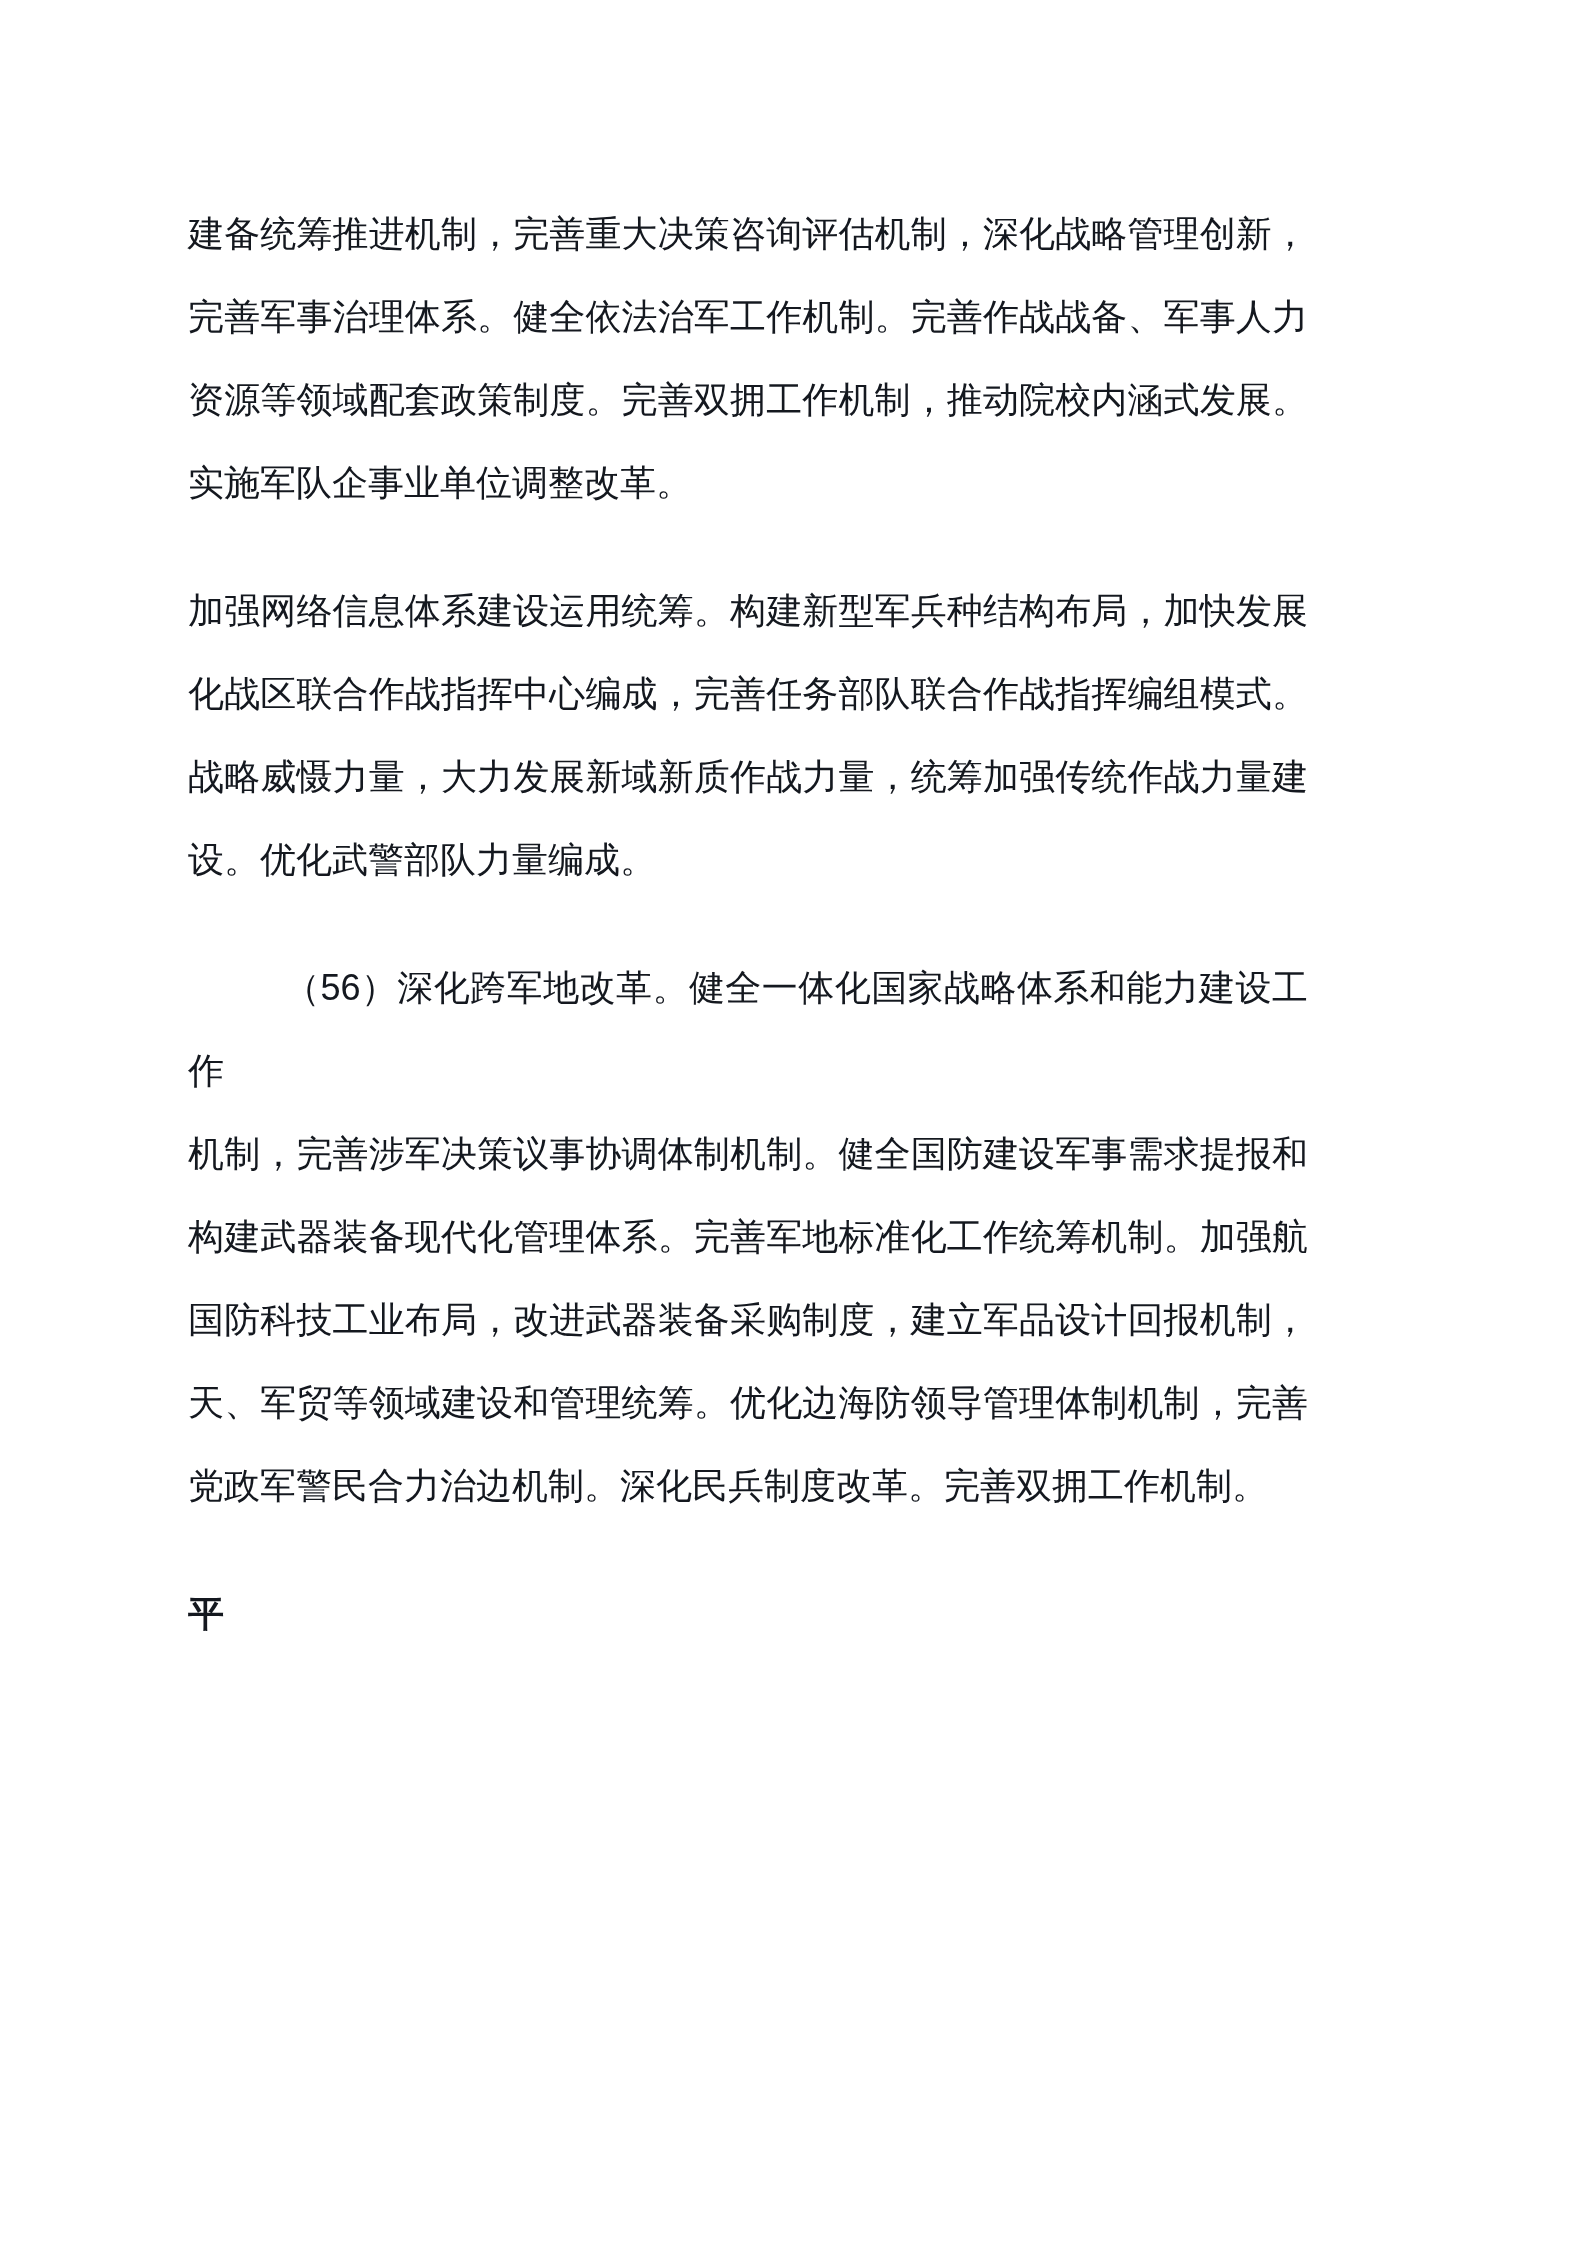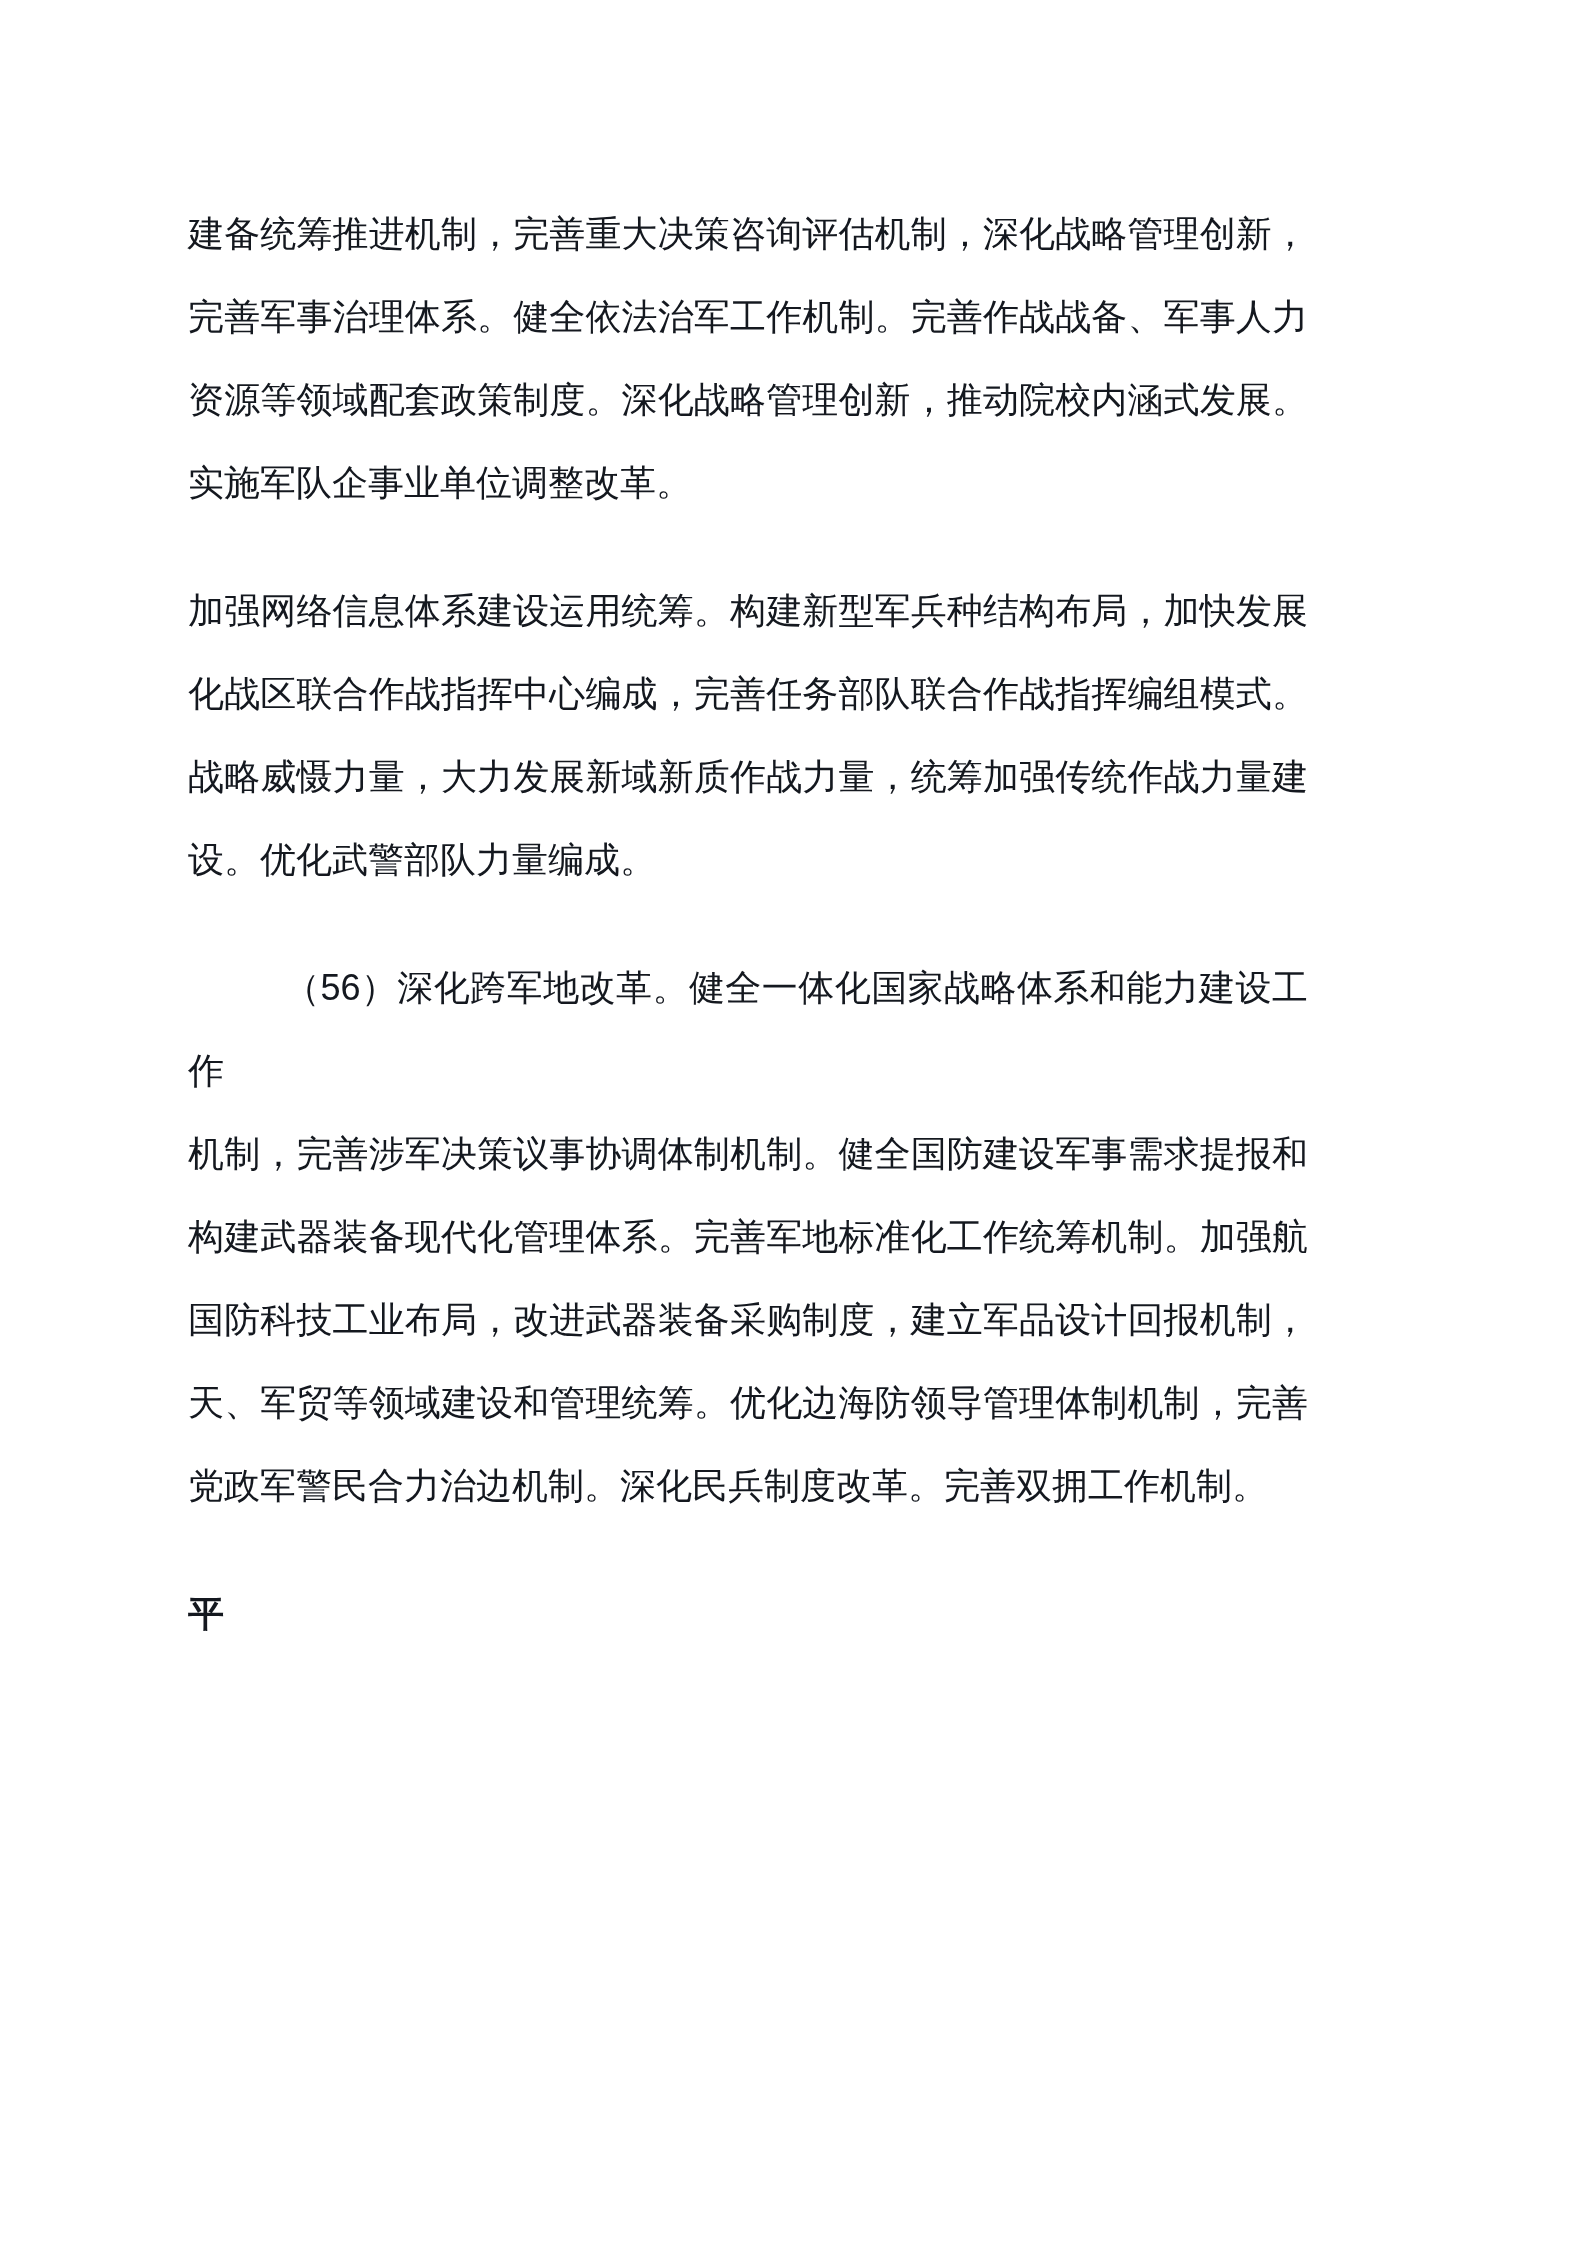--- a/index.html
+++ b/index.html
@@ -63,21 +63,21 @@
   }
 </style>
 </head>
 <body>
 
 <div class="page">
   <div class="doc-body">
       <div class="para body">
         <div class="line">建备统筹推进机制，完善重大决策咨询评估机制，深化战略管理创新，</div>
         <div class="line">完善军事治理体系。健全依法治军工作机制。完善作战战备、军事人力</div>
-        <div class="line">资源等领域配套政策制度。深化战略管理创新，推动院校内涵式发展。</div>
+        <div class="line">资源等领域配套政策制度。完善双拥工作机制，推动院校内涵式发展。</div>
         <div class="line para-last">实施军队企事业单位调整改革。</div>
       </div>
       <div class="para body">
         <div class="line">加强网络信息体系建设运用统筹。构建新型军兵种结构布局，加快发展</div>
         <div class="line">化战区联合作战指挥中心编成，完善任务部队联合作战指挥编组模式。</div>
         <div class="line">战略威慑力量，大力发展新域新质作战力量，统筹加强传统作战力量建</div>
         <div class="line para-last">设。优化武警部队力量编成。</div>
       </div>
       <div class="para body">
         <div class="line first-indent">（56）深化跨军地改革。健全一体化国家战略体系和能力建设工作</div>

